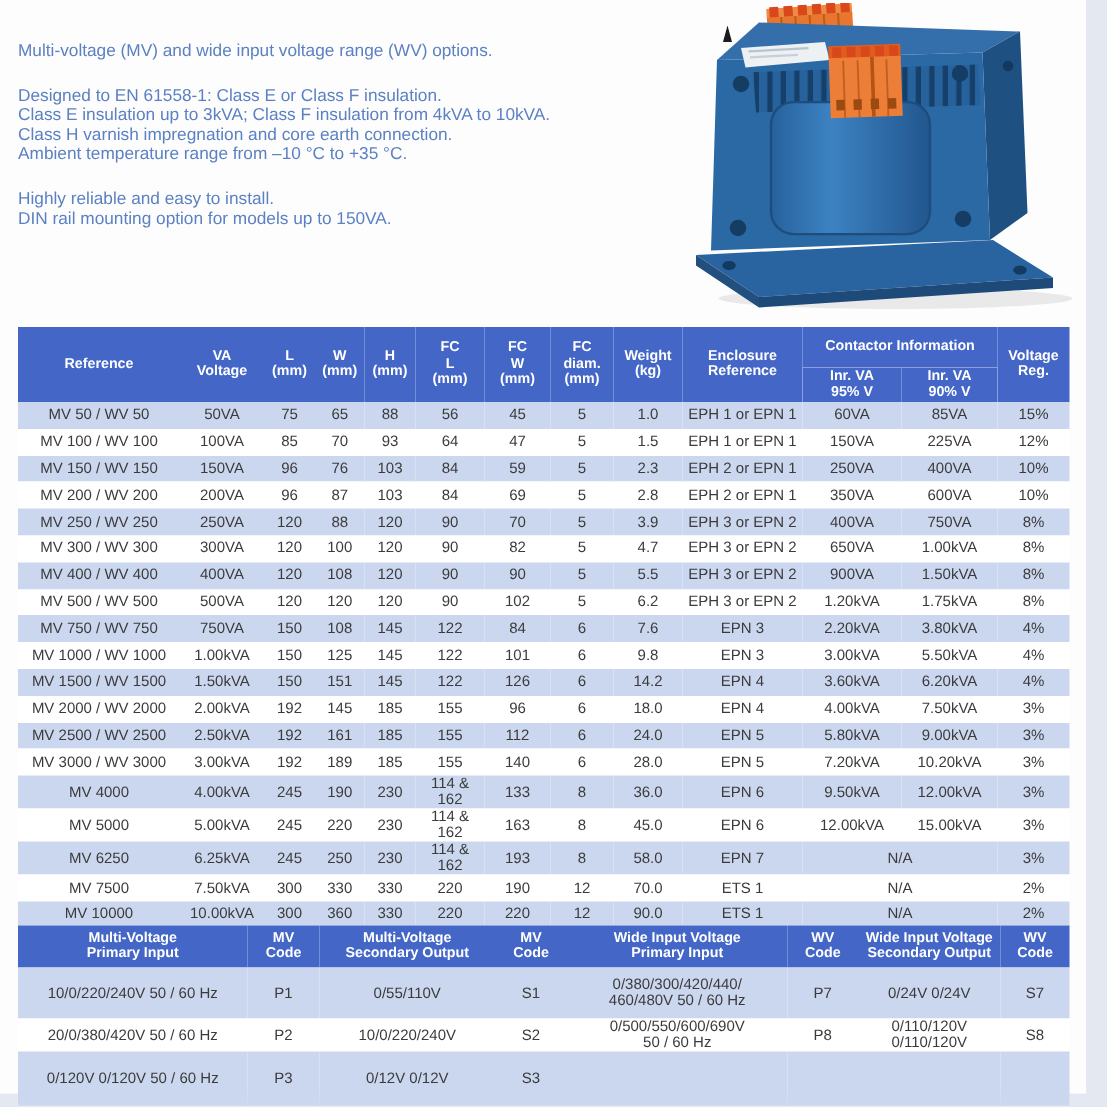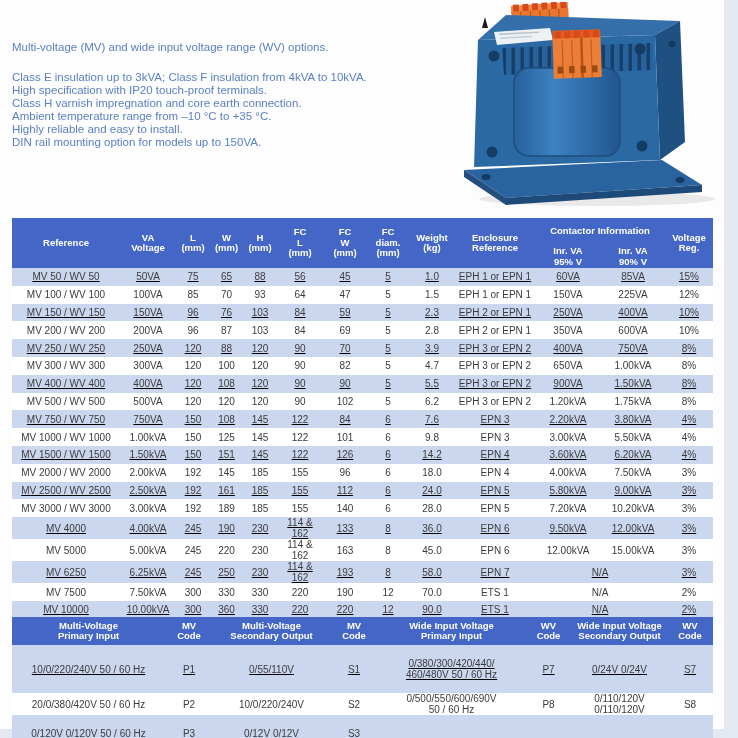--- a/index.html
+++ b/index.html
@@ -7,62 +7,62 @@
   body {
     font-family:"Liberation Sans", sans-serif;
     background:#fdfdfd;
     position:relative;
     overflow:hidden;
   }
   .edge-right { position:absolute; right:0; top:0; width:14px; height:738px; background:var(--edge-band,#e4e9f1); }
   .edge-bottom { position:absolute; left:0; bottom:0; width:738px; height:9px; background:var(--edge-band,#e4e9f1); }
 
   
-  .intro { position:absolute; left:12px; top:41px; width:445px; color:var(--intro-text,#5b80c3); font-size:11.5px; line-height:13px; }
+  .intro { position:absolute; left:12px; top:28px; width:445px; color:var(--intro-text,#5b80c3); font-size:11.5px; line-height:13px; }
   .intro .title { margin-bottom:17px; }
-  .intro .para2 { }
+  .intro .para2 { margin-top:17px; }
 
   
   .product { position:absolute; left:452px; top:2px; width:280px; height:207px; }
 
   
   table { border-collapse:collapse; table-layout:fixed; width:701px; }
   th {
     background:var(--header-bg,#4467c7);
     color:#ffffff; font-weight:bold; font-size:9.5px; line-height:10.5px;
     text-align:center; vertical-align:middle; white-space:pre-line; padding:1px 1px;
   }
   td {
     font-size:10px; color:var(--table-text,#3b3b3b);
     text-align:center; vertical-align:middle; padding:0 2px; white-space:pre-line; line-height:11px;
   }
   tr { background:var(--row-white,#ffffff); }
-  tr.alt { background:var(--row-alt,#cbd7ef);text-decoration:underline; }
+  tr.alt { background:var(--row-alt,#cbd7ef); }
 
   .spec-table-wrap { position:absolute; left:12px; top:218px; }
   .spec-table thead tr:first-child th { height:27px; }
   .spec-table thead tr:last-child th { height:21px; }
   .spec-table tbody tr { height:17.8px; }
 
   .voltage-table-wrap { position:absolute; left:12px; top:617px; }
   .voltage-table thead th { height:28px; }
-  .voltage-table tbody tr:nth-child(1) { height:48px; }
+  .voltage-table tbody tr:nth-child(1) { height:34px; }
   .voltage-table tbody tr:nth-child(2) { height:18px; }
   .voltage-table tbody tr:nth-child(3) { height:36px; }
 </style>
 </head>
 <body>
 
 <div class="edge-right"></div>
 <div class="edge-bottom"></div>
 
 <div class="intro">
   <div class="title">Multi-voltage (MV) and wide input voltage range (WV) options.</div>
+  <div>Designed to EN 61558-1: Class E or Class F insulation.</div>
   <div>Class E insulation up to 3kVA; Class F insulation from 4kVA to 10kVA.</div>
-  <div>High specification with IP20 touch-proof terminals.</div>
   <div>Class H varnish impregnation and core earth connection.</div>
   <div>Ambient temperature range from –10 °C to +35 °C.</div>
   <div class="para2">Highly reliable and easy to install.</div>
   <div>DIN rail mounting option for models up to 150VA.</div>
 </div>
 
 <div class="product">
   <svg viewBox="0 0 280 207" width="280" height="207" aria-hidden="true">
     <defs>
       <linearGradient id="coilg" x1="0" y1="0" x2="1" y2="0">

